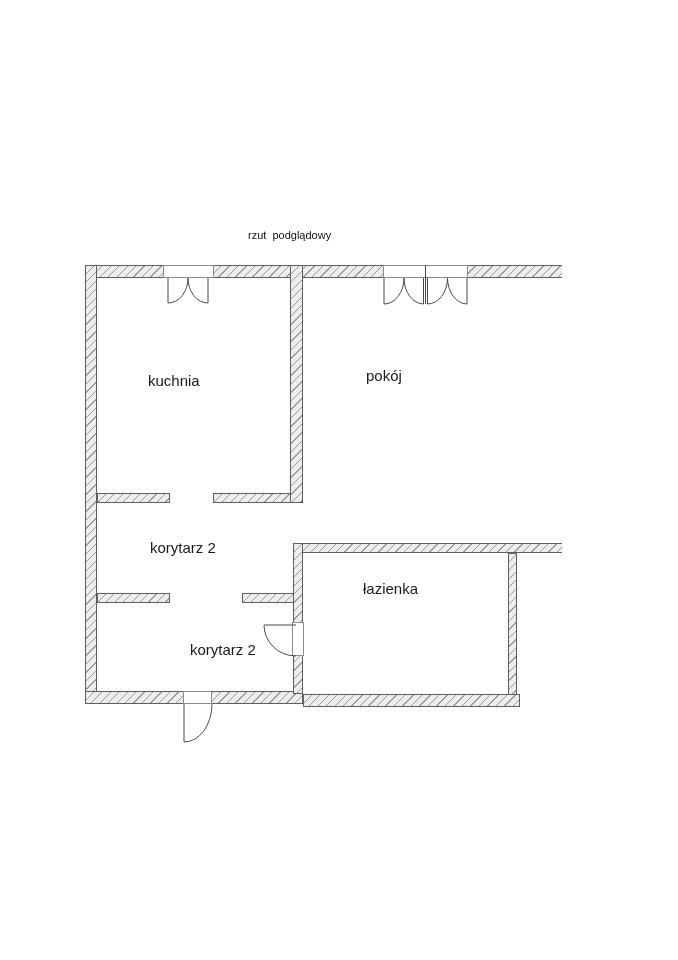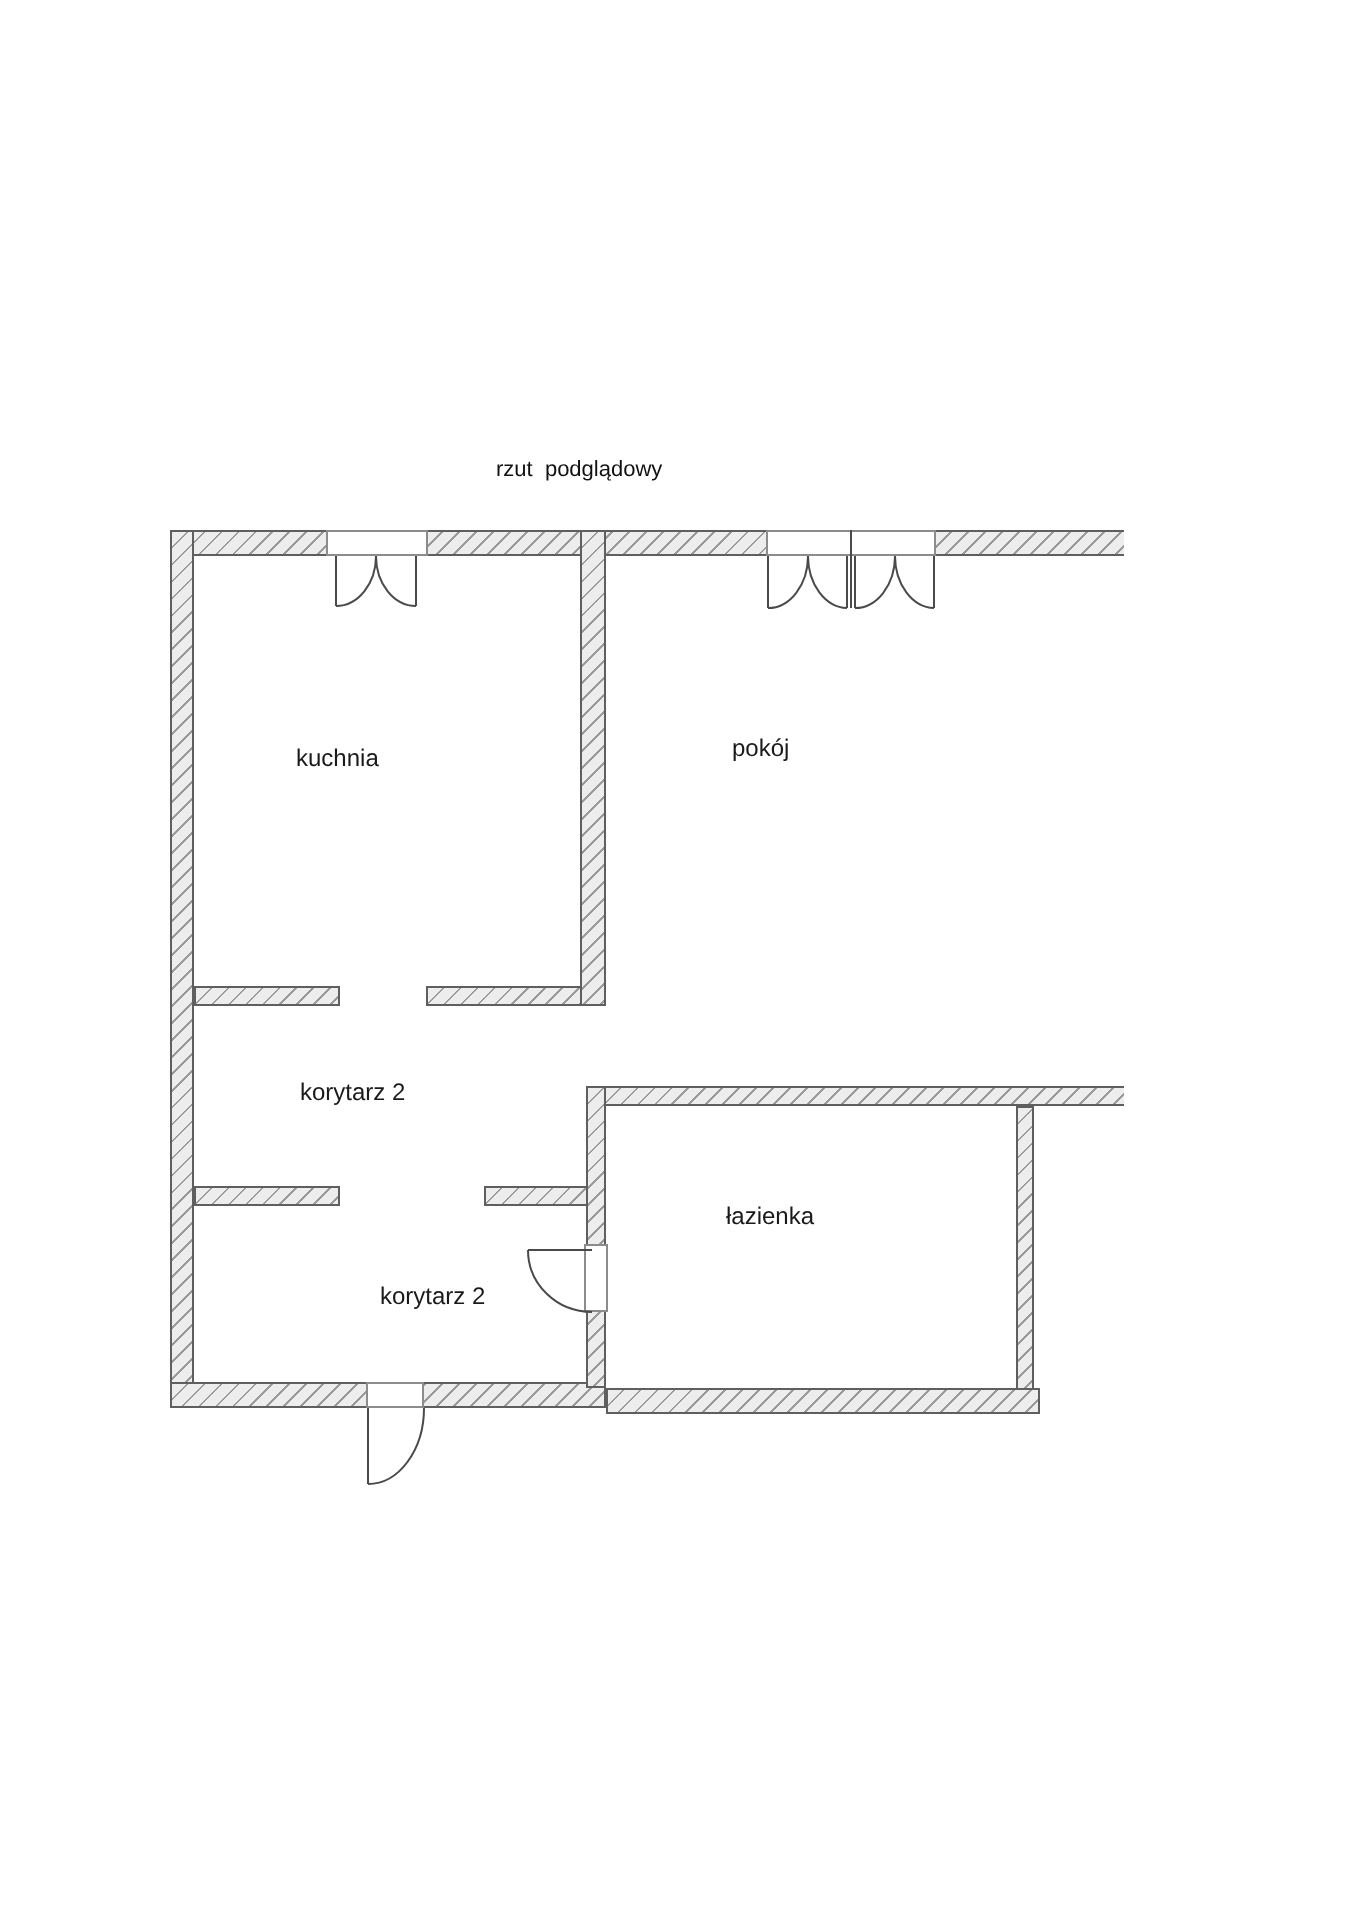--- a/index.html
+++ b/index.html
@@ -37,40 +37,40 @@
     z-index: 2;
   }
   #door-overlay {
     position: absolute;
     left: 0;
     top: 0;
     z-index: 3;
   }
   .room-label {
     position: absolute;
-    font-size: 12px;
+    font-size: 15px;
     color: #1a1a1a;
     white-space: pre;
     z-index: 4;
     padding-left: 23px;
   }
   #plan-title {
     position: absolute;
     left: 248px;
     top: 229px;
     font-size: 11px;
     color: #111111;
     white-space: pre;
     z-index: 4;
   }
   .lbl-kuchnia   { left: 125px; top: 372px; }
   .lbl-pokoj     { left: 343px; top: 367px; }
   .lbl-korytarz1 { left: 127px; top: 539px; }
   .lbl-korytarz2 { left: 126px; top: 641px; margin-left: 41px; }
-  .lbl-lazienka  { left: 340px; top: 601px; }
+  .lbl-lazienka  { left: 340px; top: 580px; }
 </style>
 </head>
 <body>
 
 <div id="canvas">
 
   <div id="plan-title">rzut  podglądowy</div>
 
   <div class="wall" style="left:85px;  top:265px; width:510px; height:13px;"></div>
   <div class="wall" style="left:85px;  top:265px; width:12px;  height:439px;"></div>

